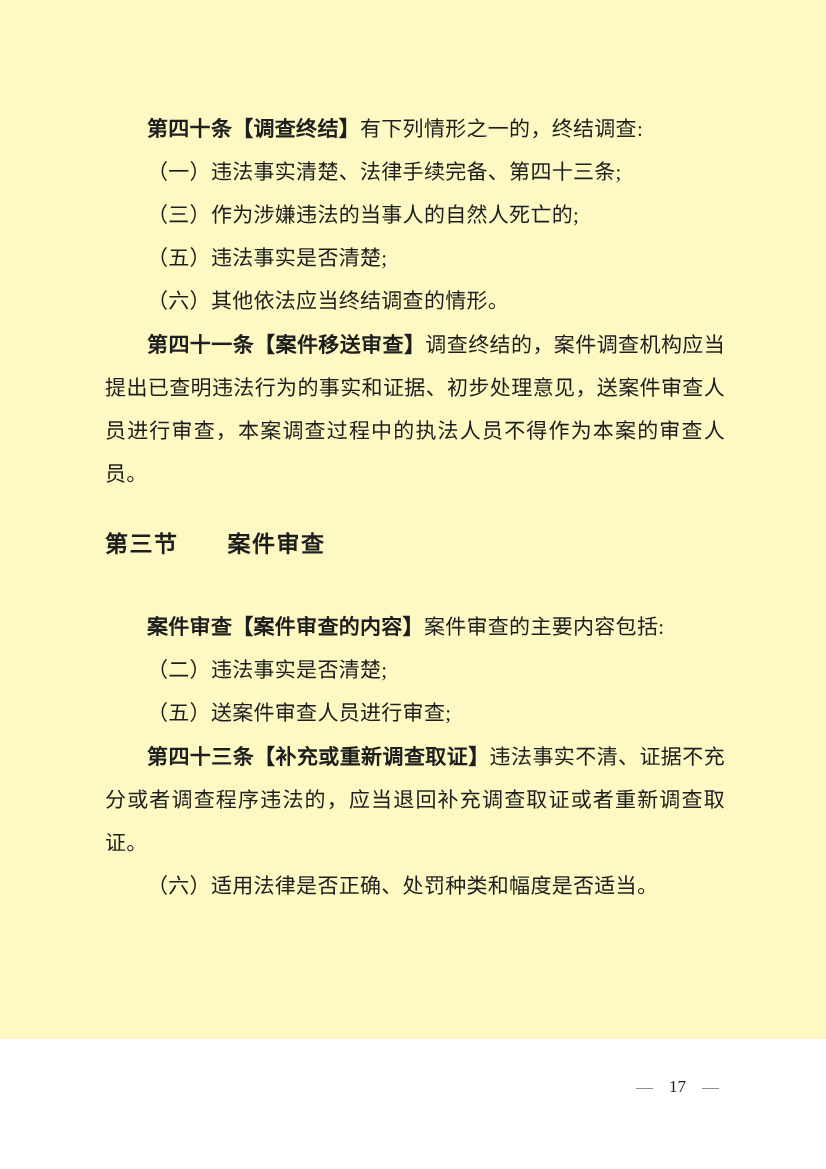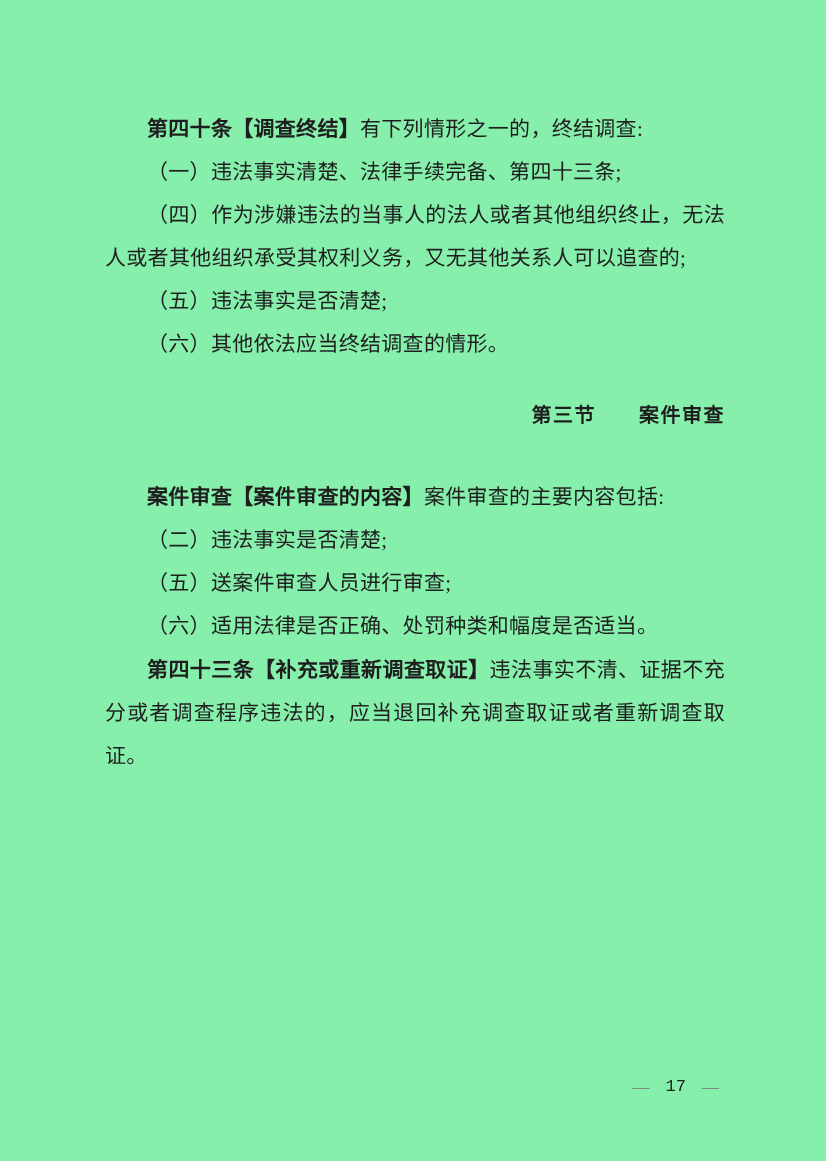--- a/index.html
+++ b/index.html
@@ -5,22 +5,22 @@
   * { margin: 0; padding: 0; box-sizing: border-box; }
   html, body {
     width: 826px;
     height: 1169px;
     background: #ffffff;
     overflow: hidden;
   }
   .page {
     position: relative;
     width: 826px;
-    height: 1161px;
-    background: #86efac;
+    height: 1039px;
+    background: #fef9c3;
     font-family: "Liberation Serif", "DejaVu Serif", serif;
     color: #1e1e1e;
   }
   .content {
     position: absolute;
     left: 105px;
     top: 107px;
     width: 620px;
     font-size: 21px;
     line-height: 43px;
@@ -33,79 +33,80 @@
   }
   .lead {
     font-family: "Liberation Sans", "DejaVu Sans", sans-serif;
     font-weight: 700;
   }
   .bracket {
     font-weight: 600;
   }
   .section-heading {
     text-indent: 0;
-    text-align: right;
+    text-align: left;
     font-weight: 700;
-    font-size: 20px;
+    font-size: 23px;
     line-height: 46px;
     margin: 26px 0 37px 0;
     letter-spacing: 1.5px;
   }
   .footer {
     position: absolute;
     top: 1077px;
     right: 107px;
     display: flex;
     align-items: center;
     gap: 16px;
     font-size: 17px;
     line-height: 20px;
   }
   .footer .dash {
     color: #7a7a7a;
     font-family: "Liberation Serif", serif;
   }
   .footer .page-num {
     color: #1e1e1e;
-    font-family: Liberation Mono, monospace;
+    font-family: Liberation Serif, serif;
   }
 </style>
 </head>
 <body>
 
 <div class="page">
   <div class="content">
 
     <p class="para"><span class="lead">第四十条</span><span class="bracket">【调查终结】</span><span>有下列情形之一的，终结调查:</span></p>
 
     <p class="para"><span>（一）违法事实清楚、法律手续完备、第四十三条;</span></p>
 
 
+    <p class="para"><span>（三）作为涉嫌违法的当事人的自然人死亡的;</span></p>
 
-    <p class="para"><span>（四）作为涉嫌违法的当事人的法人或者其他组织终止，无法人或者其他组织承受其权利义务，又无其他关系人可以追查的;</span></p>
 
     <p class="para"><span>（五）违法事实是否清楚;</span></p>
 
     <p class="para"><span>（六）其他依法应当终结调查的情形。</span></p>
 
+    <p class="para"><span class="lead">第四十一条</span><span class="bracket">【案件移送审查】</span><span>调查终结的，案件调查机构应当提出已查明违法行为的事实和证据、初步处理意见，送案件审查人员进行审查，本案调查过程中的执法人员不得作为本案的审查人员。</span></p>
 
     <p class="para section-heading">第三节　　案件审查</p>
 
     <p class="para"><span class="lead">案件审查</span><span class="bracket">【案件审查的内容】</span><span>案件审查的主要内容包括:</span></p>
 
 
     <p class="para"><span>（二）违法事实是否清楚;</span></p>
 
 
 
     <p class="para"><span>（五）送案件审查人员进行审查;</span></p>
 
+    <p class="para"><span class="lead">第四十三条</span><span class="bracket">【补充或重新调查取证】</span><span>违法事实不清、证据不充分或者调查程序违法的，应当退回补充调查取证或者重新调查取证。</span></p>
+
     <p class="para"><span>（六）适用法律是否正确、处罚种类和幅度是否适当。</span></p>
-
-    <p class="para"><span class="lead">第四十三条</span><span class="bracket">【补充或重新调查取证】</span><span>违法事实不清、证据不充分或者调查程序违法的，应当退回补充调查取证或者重新调查取证。</span></p>
 
   </div>
 
   <div class="footer">
     <span class="dash">—</span>
     <span class="page-num">17</span>
     <span class="dash">—</span>
   </div>
 </div>
 

